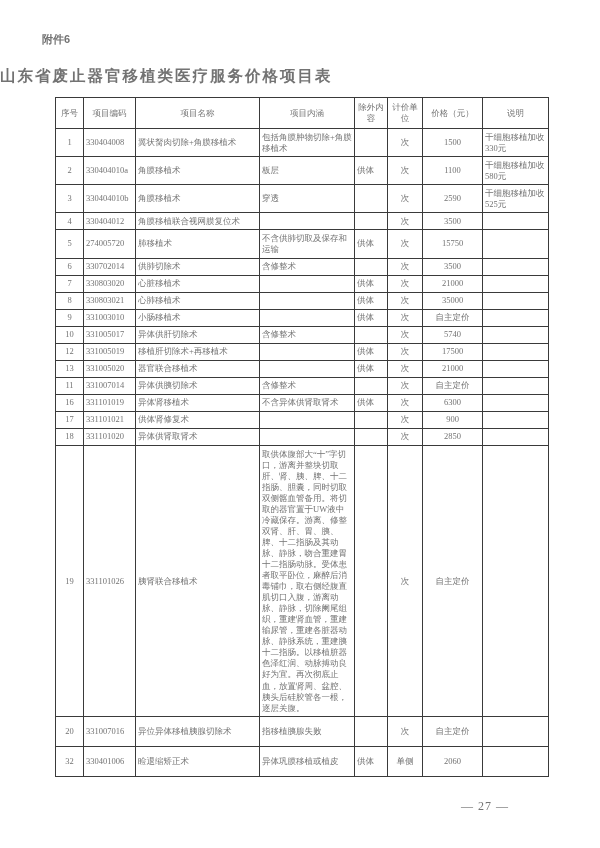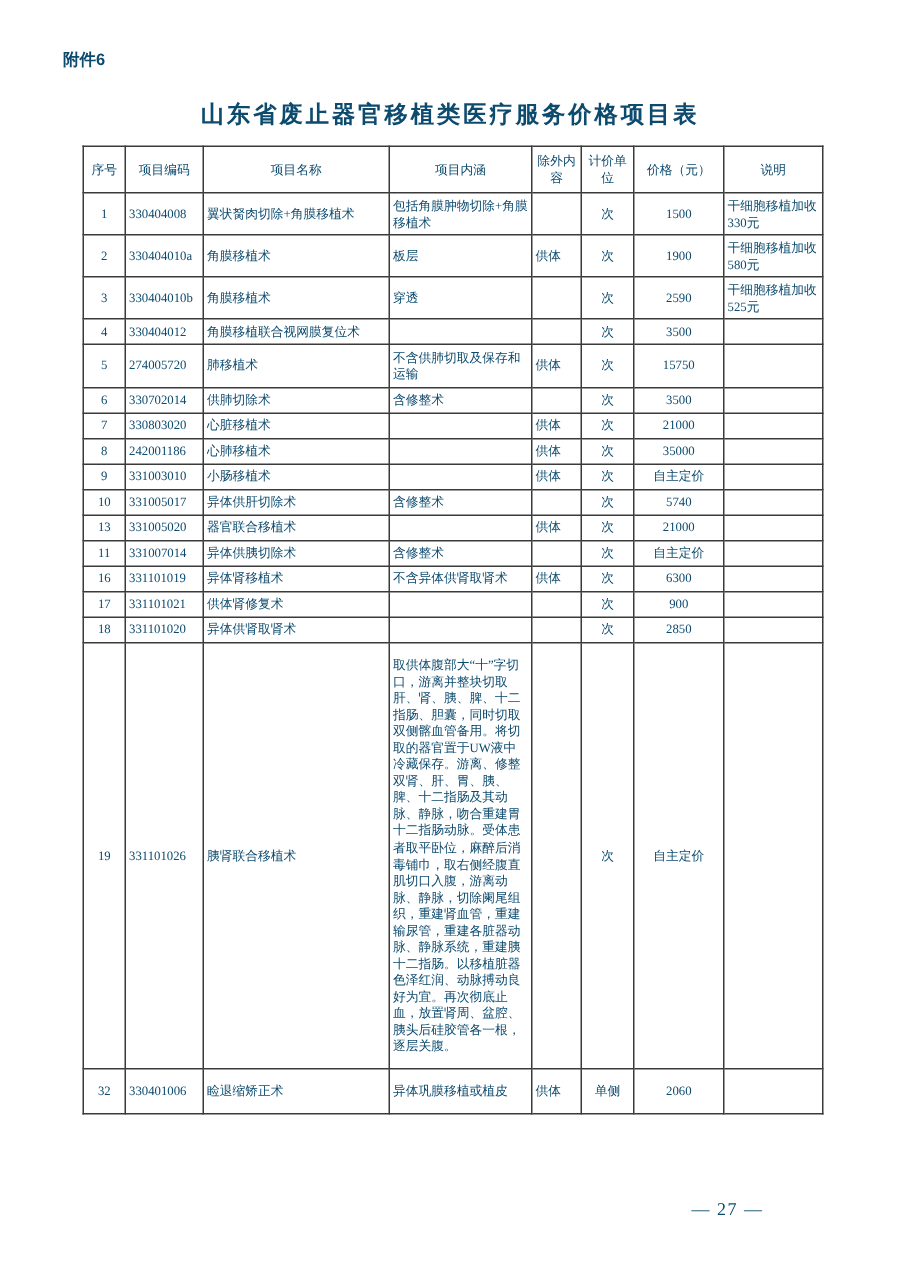--- a/index.html
+++ b/index.html
@@ -6,39 +6,39 @@
     margin: 0;
     padding: 0;
     background: #ffffff;
   }
   .page {
     position: relative;
     width: 600px;
     height: 848px;
     box-sizing: border-box;
     background: #ffffff;
-    color: #0c4a6e;
+    color: #737373;
     font-family: "Liberation Serif", "DejaVu Serif", serif;
     overflow: hidden;
   }
   .attachment {
     position: absolute;
     left: 42px;
     top: 32px;
     font-family: "Liberation Sans", "DejaVu Sans", sans-serif;
     font-weight: bold;
     font-size: 11px;
   }
   .title {
     position: absolute;
     left: 0;
     top: 66px;
     width: 600px;
     margin: 0;
-    text-align: center;
+    text-align: left;
     font-family: "Liberation Sans", "DejaVu Sans", sans-serif;
     font-weight: bold;
     font-size: 15.5px;
     letter-spacing: 2px;
   }
   table.price-table {
     position: absolute;
     left: 55px;
     top: 97px;
     width: 493px;
@@ -120,21 +120,21 @@
           <td class="col-price">1500</td>
           <td class="col-note">干细胞移植加收330元</td>
         </tr>
         <tr>
           <td class="col-no">2</td>
           <td class="col-code">330404010a</td>
           <td class="col-name">角膜移植术</td>
           <td class="col-content">板层</td>
           <td class="col-exclusion">供体</td>
           <td class="col-unit">次</td>
-          <td class="col-price">1900</td>
+          <td class="col-price">1100</td>
           <td class="col-note">干细胞移植加收580元</td>
         </tr>
         <tr>
           <td class="col-no">3</td>
           <td class="col-code">330404010b</td>
           <td class="col-name">角膜移植术</td>
           <td class="col-content">穿透</td>
           <td class="col-exclusion"></td>
           <td class="col-unit">次</td>
           <td class="col-price">2590</td>
@@ -175,21 +175,21 @@
           <td class="col-code">330803020</td>
           <td class="col-name">心脏移植术</td>
           <td class="col-content"></td>
           <td class="col-exclusion">供体</td>
           <td class="col-unit">次</td>
           <td class="col-price">21000</td>
           <td class="col-note"></td>
         </tr>
         <tr>
           <td class="col-no">8</td>
-          <td class="col-code">242001186</td>
+          <td class="col-code">330803021</td>
           <td class="col-name">心肺移植术</td>
           <td class="col-content"></td>
           <td class="col-exclusion">供体</td>
           <td class="col-unit">次</td>
           <td class="col-price">35000</td>
           <td class="col-note"></td>
         </tr>
         <tr>
           <td class="col-no">9</td>
           <td class="col-code">331003010</td>
@@ -204,20 +204,30 @@
           <td class="col-no">10</td>
           <td class="col-code">331005017</td>
           <td class="col-name">异体供肝切除术</td>
           <td class="col-content">含修整术</td>
           <td class="col-exclusion"></td>
           <td class="col-unit">次</td>
           <td class="col-price">5740</td>
           <td class="col-note"></td>
         </tr>
         <tr>
+          <td class="col-no">12</td>
+          <td class="col-code">331005019</td>
+          <td class="col-name">移植肝切除术+再移植术</td>
+          <td class="col-content"></td>
+          <td class="col-exclusion">供体</td>
+          <td class="col-unit">次</td>
+          <td class="col-price">17500</td>
+          <td class="col-note"></td>
+        </tr>
+        <tr>
           <td class="col-no">13</td>
           <td class="col-code">331005020</td>
           <td class="col-name">器官联合移植术</td>
           <td class="col-content"></td>
           <td class="col-exclusion">供体</td>
           <td class="col-unit">次</td>
           <td class="col-price">21000</td>
           <td class="col-note"></td>
         </tr>
         <tr>
@@ -258,20 +268,30 @@
           <td class="col-exclusion"></td>
           <td class="col-unit">次</td>
           <td class="col-price">2850</td>
           <td class="col-note"></td>
         </tr>
         <tr>
           <td class="col-no">19</td>
           <td class="col-code">331101026</td>
           <td class="col-name">胰肾联合移植术</td>
           <td class="col-content">取供体腹部大“十”字切口，游离并整块切取肝、肾、胰、脾、十二指肠、胆囊，同时切取双侧髂血管备用。将切取的器官置于UW液中冷藏保存。游离、修整双肾、肝、胃、胰、脾、十二指肠及其动脉、静脉，吻合重建胃十二指肠动脉。受体患者取平卧位，麻醉后消毒铺巾，取右侧经腹直肌切口入腹，游离动脉、静脉，切除阑尾组织，重建肾血管，重建输尿管，重建各脏器动脉、静脉系统，重建胰十二指肠。以移植脏器色泽红润、动脉搏动良好为宜。再次彻底止血，放置肾周、盆腔、胰头后硅胶管各一根，逐层关腹。</td>
+          <td class="col-exclusion"></td>
+          <td class="col-unit">次</td>
+          <td class="col-price">自主定价</td>
+          <td class="col-note"></td>
+        </tr>
+        <tr>
+          <td class="col-no">20</td>
+          <td class="col-code">331007016</td>
+          <td class="col-name">异位异体移植胰腺切除术</td>
+          <td class="col-content">指移植胰腺失败</td>
           <td class="col-exclusion"></td>
           <td class="col-unit">次</td>
           <td class="col-price">自主定价</td>
           <td class="col-note"></td>
         </tr>
         <tr>
           <td class="col-no">32</td>
           <td class="col-code">330401006</td>
           <td class="col-name">睑退缩矫正术</td>
           <td class="col-content">异体巩膜移植或植皮</td>

